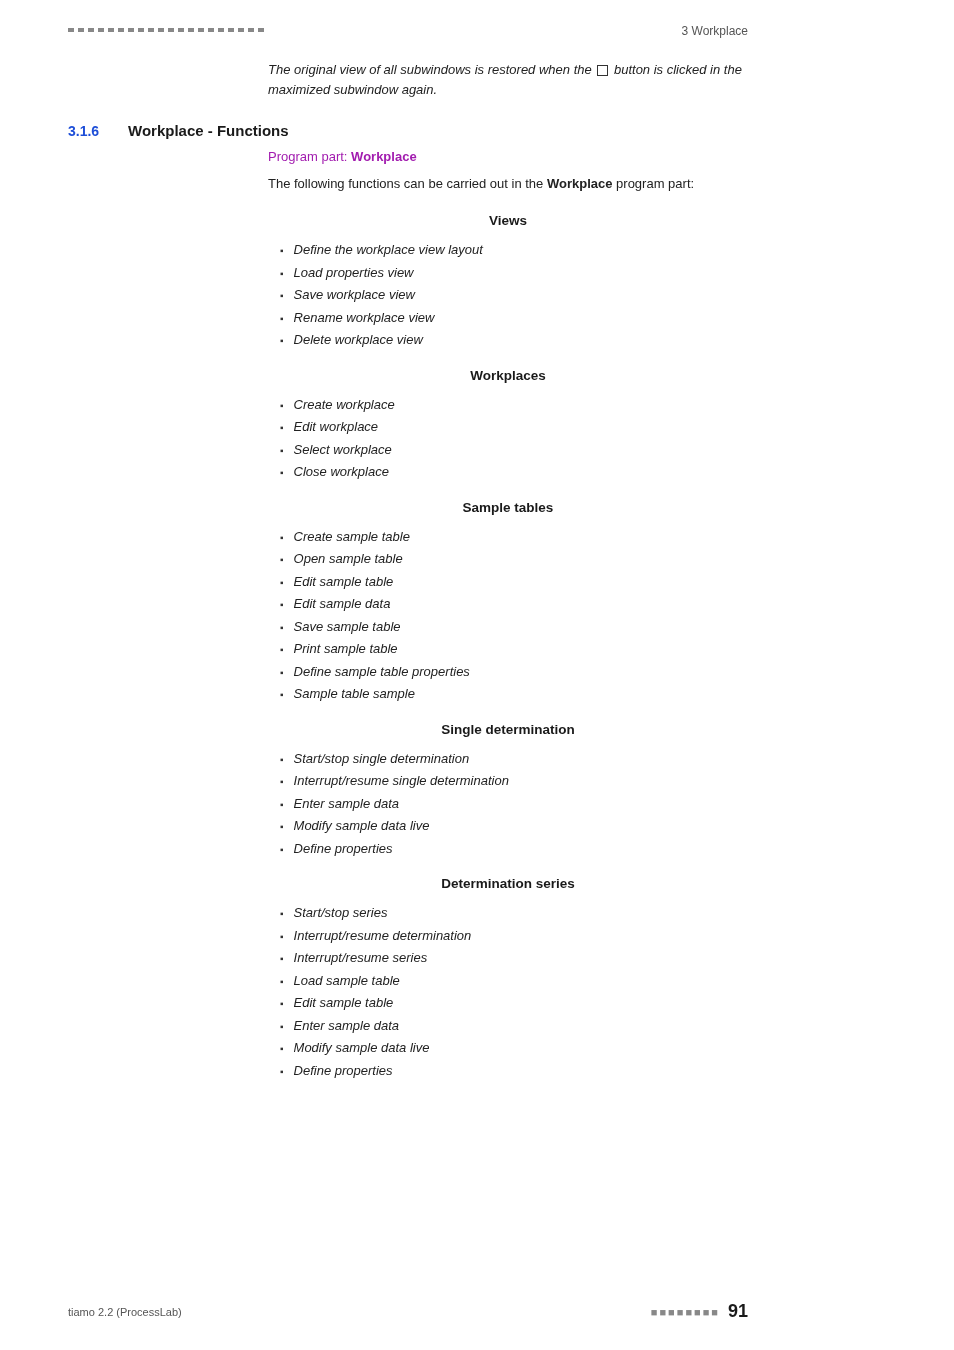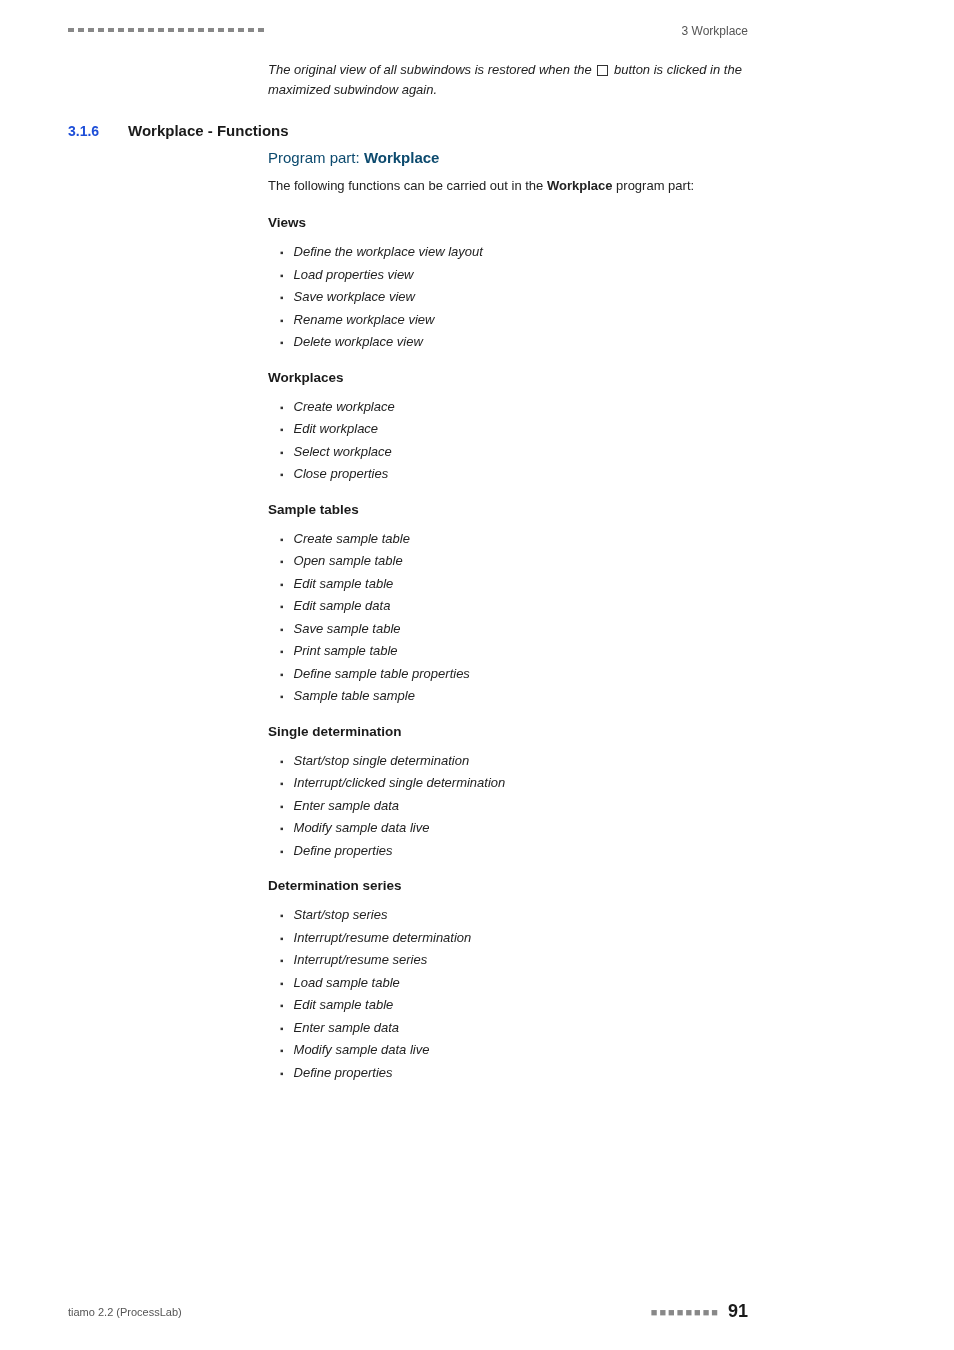--- a/index.html
+++ b/index.html
@@ -85,22 +85,22 @@
     .section-title {
       font-size: 15px;
       font-weight: bold;
       color: #1a1a1a;
     }
 
     
     .program-part {
       margin-left: 200px;
       margin-bottom: 10px;
-      font-size: 15px;
-      color: #0c4a6e;
+      font-size: 13px;
+      color: #a21caf;
     }
 
     .program-part strong {
       font-weight: bold;
     }
 
     
     .desc-para {
       margin-left: 200px;
       margin-bottom: 19px;
@@ -117,20 +117,21 @@
     .sub-section {
       margin-left: 200px;
       margin-bottom: 18px;
     }
 
     .sub-heading {
       font-size: 13.5px;
       font-weight: bold;
       color: #1a1a1a;
       margin-bottom: 8px;
+      text-align: center;
     }
 
     .bullet-list {
       list-style: none;
       padding: 0;
       margin: 12px;
     }
 
     .bullet-list li {
       display: flex;
@@ -225,41 +226,41 @@
             <li>Rename workplace view</li>
             <li>Delete workplace view</li>
           </ul>
         </div>
         <div class="sub-section">
           <div class="sub-heading">Workplaces</div>
           <ul class="bullet-list">
             <li>Create workplace</li>
             <li>Edit workplace</li>
             <li>Select workplace</li>
-            <li>Close properties</li>
+            <li>Close workplace</li>
           </ul>
         </div>
         <div class="sub-section">
           <div class="sub-heading">Sample tables</div>
           <ul class="bullet-list">
             <li>Create sample table</li>
             <li>Open sample table</li>
             <li>Edit sample table</li>
             <li>Edit sample data</li>
             <li>Save sample table</li>
             <li>Print sample table</li>
             <li>Define sample table properties</li>
             <li>Sample table sample</li>
           </ul>
         </div>
         <div class="sub-section">
           <div class="sub-heading">Single determination</div>
           <ul class="bullet-list">
             <li>Start/stop single determination</li>
-            <li>Interrupt/clicked single determination</li>
+            <li>Interrupt/resume single determination</li>
             <li>Enter sample data</li>
             <li>Modify sample data live</li>
             <li>Define properties</li>
           </ul>
         </div>
         <div class="sub-section">
           <div class="sub-heading">Determination series</div>
           <ul class="bullet-list">
             <li>Start/stop series</li>
             <li>Interrupt/resume determination</li>

